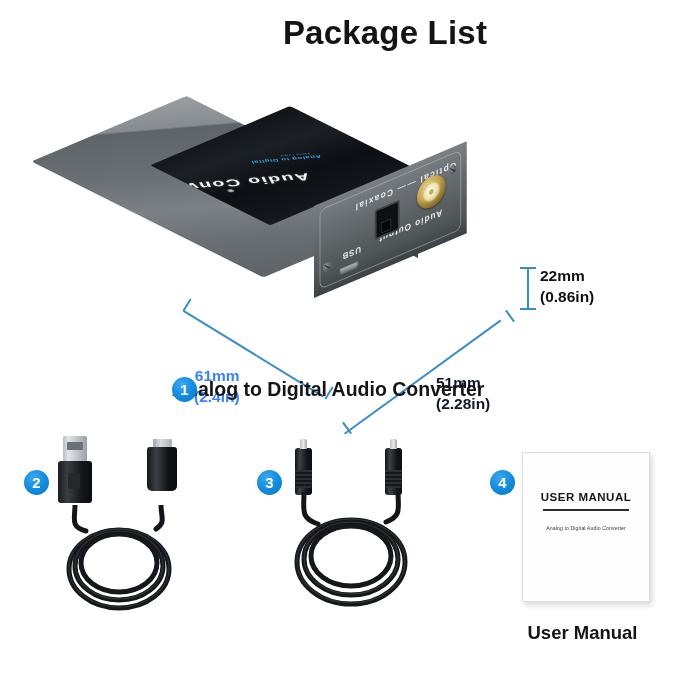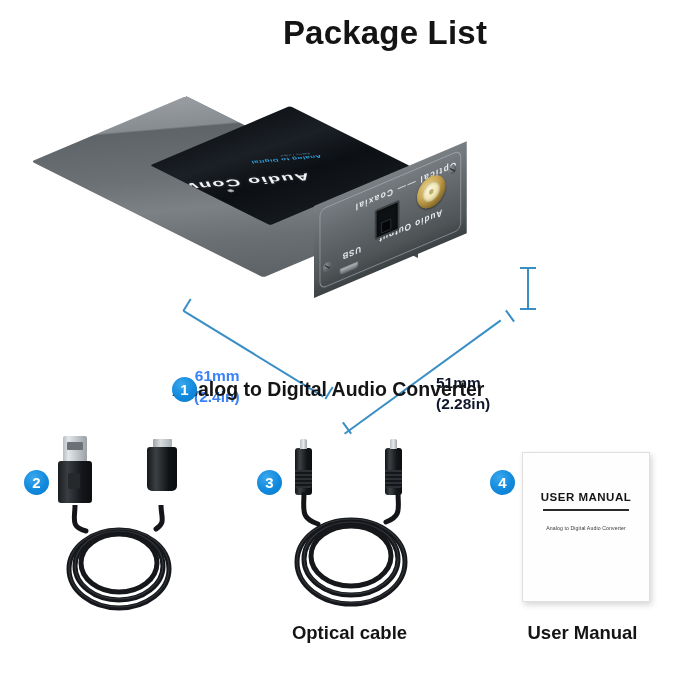--- a/index.html
+++ b/index.html
@@ -574,20 +574,24 @@
         <div class="port-micro"></div>
         <div class="port-optical"></div>
         <div class="port-rca"></div>
       </div>
 
     </div>
 
     <div class="dimline dim22-cap-t"></div>
     <div class="dimline dim22-line"></div>
     <div class="dimline dim22-cap-b"></div>
+    <div class="dim22-text">
+      <div>22mm</div>
+      <div>(0.86in)</div>
+    </div>
 
     <div class="dimline dim61-cap-a"></div>
     <div class="dimline dim61-line"></div>
     <div class="dimline dim61-cap-b"></div>
     <div class="dim61-text">
       <div>61mm</div>
       <div>(2.4in)</div>
     </div>
 
     <div class="dimline dim51-cap-a"></div>
@@ -649,24 +653,20 @@
             <ellipse cx="63" cy="67" rx="47" ry="36"></ellipse>
             <ellipse cx="63" cy="64" rx="40" ry="30"></ellipse>
           </g>
           <g fill="none" stroke="#3a3f44" stroke-width="1.1" opacity="0.75">
             <ellipse cx="63" cy="69" rx="54" ry="42"></ellipse>
             <ellipse cx="63" cy="66" rx="47" ry="36"></ellipse>
           </g>
         </svg>
       </div>
 
-      <div class="cell-caption">
-        <div class="main">Optical cable</div>
-        <div class="sub"></div>
-      </div>
     </div>
 
     <div class="item-cell cell-4">
       <div class="badge cell-badge">4</div>
 
       <div class="cell-art manual-art">
         <div class="manual-page">
           <div class="manual-title">USER MANUAL</div>
           <div class="manual-rule"></div>
           <div class="manual-sub">Analog to Digital Audio Converter</div>

